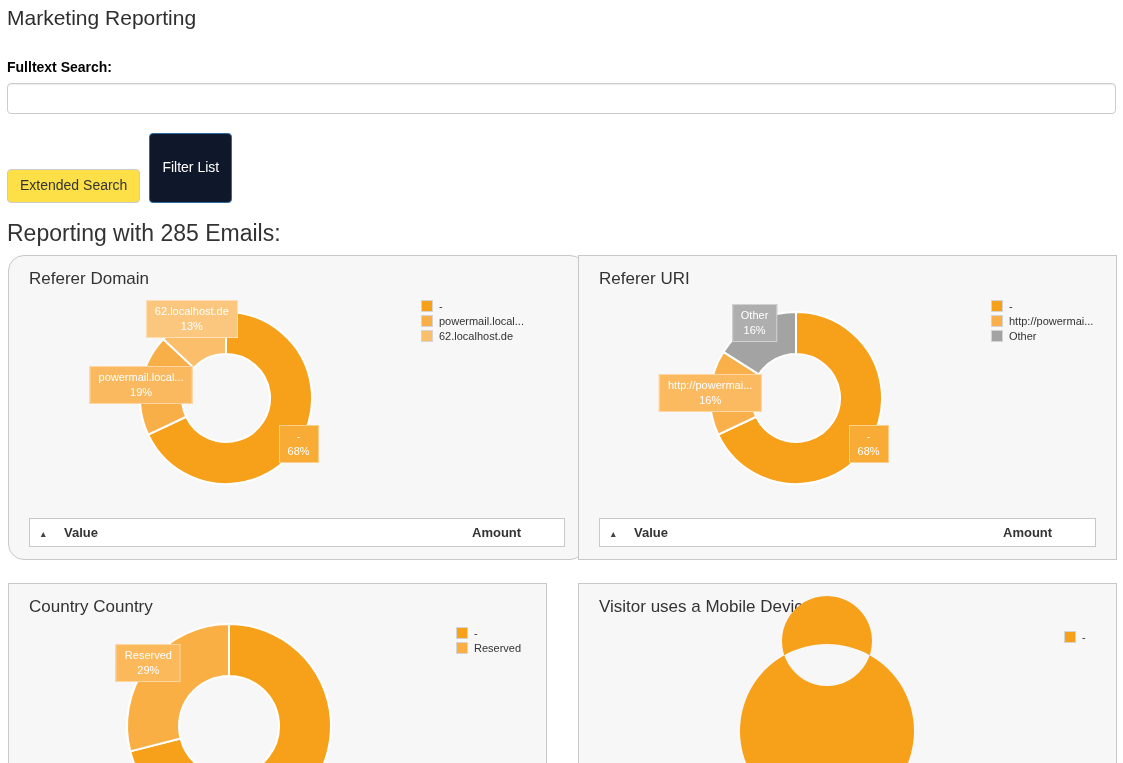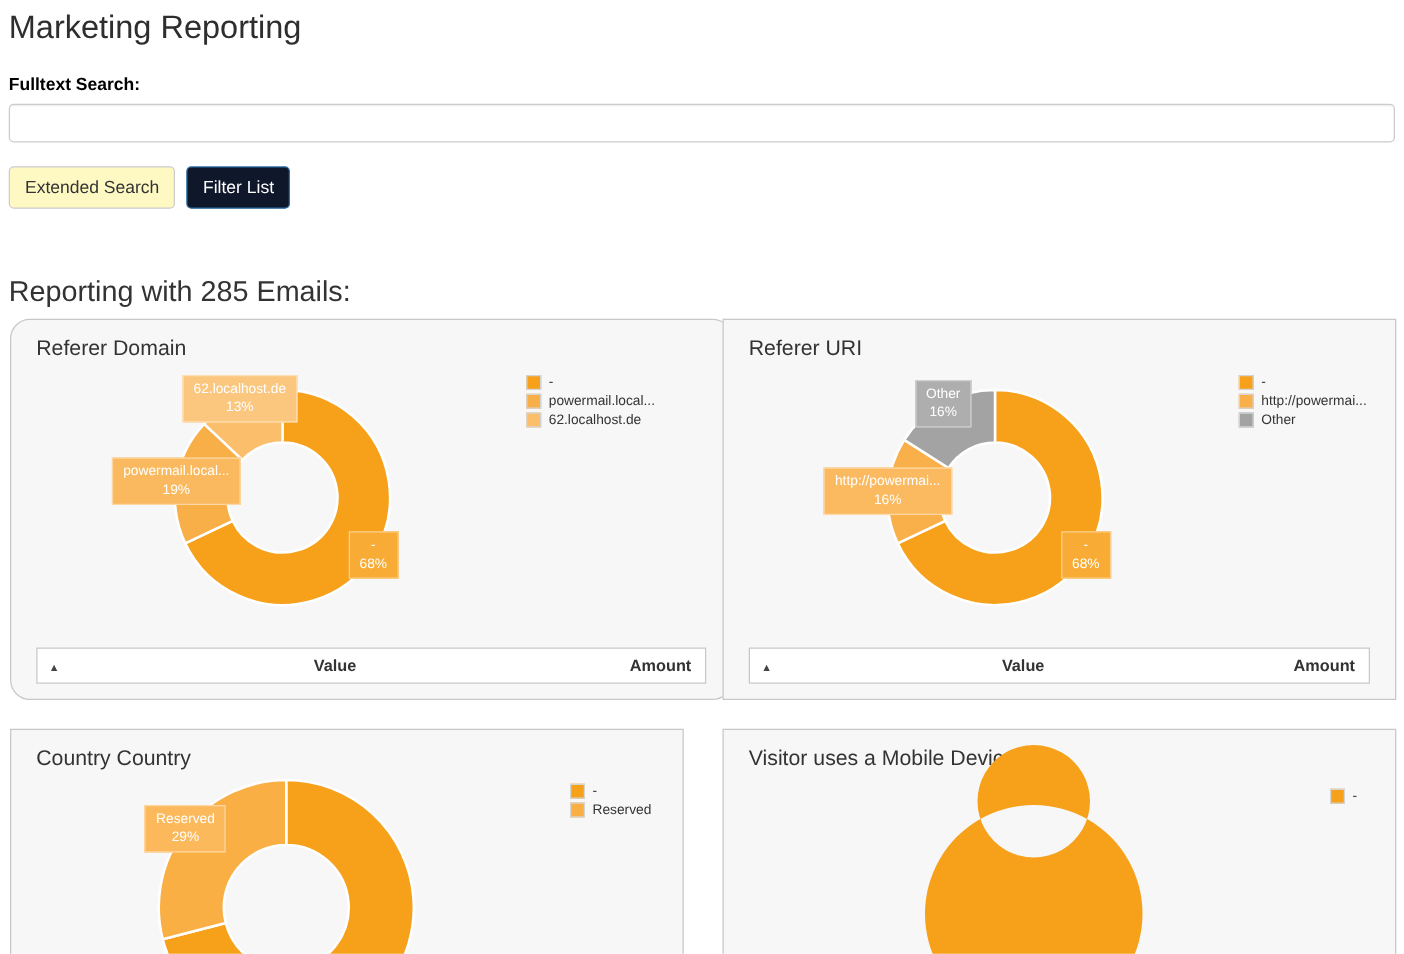--- a/index.html
+++ b/index.html
@@ -1,26 +1,26 @@
 <!DOCTYPE html>
 <html><head>
 <meta charset="utf-8">
 <style>
   * { margin:0; padding:0; box-sizing:border-box; }
   html,body { width:1123px; height:763px; overflow:hidden; background:#fff;
     font-family:"Liberation Sans", sans-serif; color:#333; position:relative; }
-  .page-title { position:absolute; left:7px; top:6px; font-size:26px; font-weight:500; color:#2e2e2e; }
+  .page-title { position:absolute; left:7px; top:6px; font-size:21px; font-weight:500; color:#2e2e2e; }
   .search-label { position:absolute; left:7px; top:59px; font-size:14px; font-weight:bold; color:#000000; }
   .search-input { position:absolute; left:7px; top:83px; width:1109px; height:31px;
     border:1px solid #ccc; border-radius:4px; font-size:14px; padding:6px 12px;
     box-shadow:inset 0 1px 1px rgba(0,0,0,.075); font-family:inherit; }
   .btn-row { position:absolute; left:7px; top:133px; display:flex; gap:9px; }
   .btn { font-size:14px; line-height:1.42; padding:6px 12px; border-radius:4px; cursor:pointer;
     font-family:inherit; white-space:nowrap; }
-  .btn-default { background:#fef9c3; border:1px solid #ccc; color:#333; }
+  .btn-default { background:#fde047; border:1px solid #ccc; color:#333;margin-top:36px; }
   .btn-primary { background:#0f172a; border:1px solid #2e6da4; color:#fff; }
   .reporting-heading { position:absolute; left:7px; top:220px; font-size:23px; font-weight:400; color:#333; }
   .panel { position:absolute; background:#f7f7f7; border:1px solid #c8c8c8; }
   .panel-1 { left:8px;   top:255px; width:578px; height:305px;border-radius:16px; }
   .panel-2 { left:578px; top:255px; width:539px; height:305px;padding-left:16px; }
   .panel-3 { left:8px;   top:583px; width:539px; height:400px; }
   .panel-4 { left:578px; top:583px; width:539px; height:400px; }
   .panel-title { position:absolute; left:20px; top:13px; font-size:17px; font-weight:400; color:#333; }
   .chart-area { position:absolute; left:0; top:0; right:0; bottom:0; }
   svg.donut { position:absolute; left:0; top:0; display:block; }
@@ -32,22 +32,22 @@
   .panel-3 .legend { left:447px; top:43px; }
   .panel-4 .legend { left:485px; top:47px; }
   .legend-item { display:flex; align-items:center; margin-bottom:3px; cursor:pointer; }
   .legend-marker { width:12px; height:12px; border:1px solid #d4d4d4; margin-right:6px; flex:none; }
   .legend-label { font-size:11px; color:#333; }
   .table-header { position:absolute; left:20px; right:20px; bottom:12px; height:29px;
     background:#fff; border:1px solid #c8c8c8; display:flex; align-items:center;
     font-weight:bold; font-size:13px; color:#333; }
   .sort-cell { width:34px; padding-left:11px; cursor:pointer; }
   .sort-icon { font-size:9px; color:#444; }
-  .value-cell { flex:1; text-align:center; cursor:pointer; }
-  .amount-cell { width:92px; text-align:right; padding-right:11px; cursor:pointer; }
+  .value-cell { flex:1; cursor:pointer; }
+  .amount-cell { width:92px; text-align:left; padding-right:11px; cursor:pointer; }
 </style>
 </head>
 <body>
 
 <h1 class="page-title">Marketing Reporting</h1>
 <div class="search-label">Fulltext Search:</div>
 <input class="search-input" type="text" value="" style="">
 <div class="btn-row">
   <button class="btn btn-default">Extended Search</button>
   <button class="btn btn-primary">Filter List</button>

